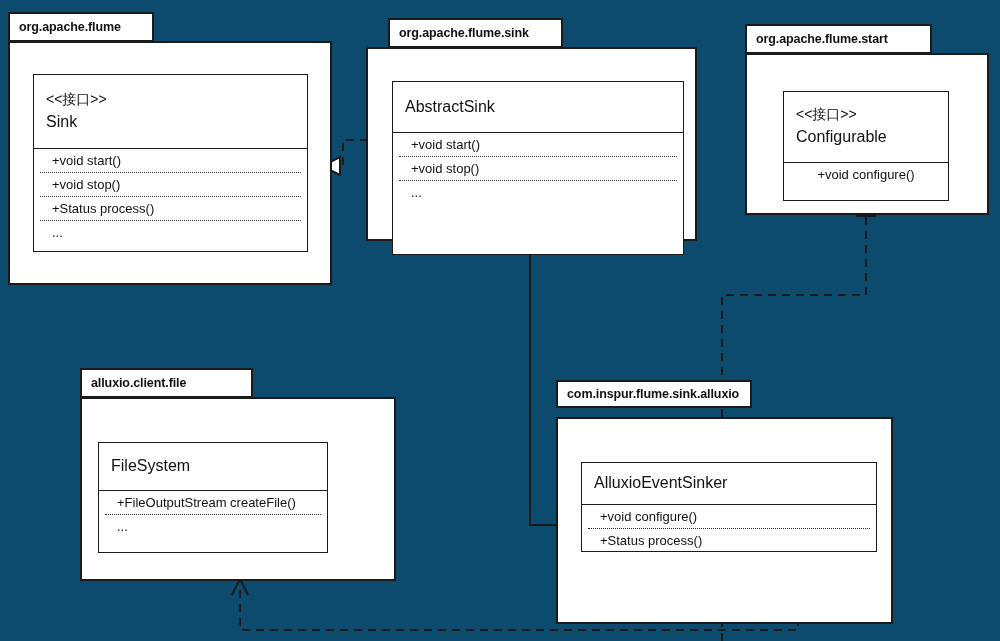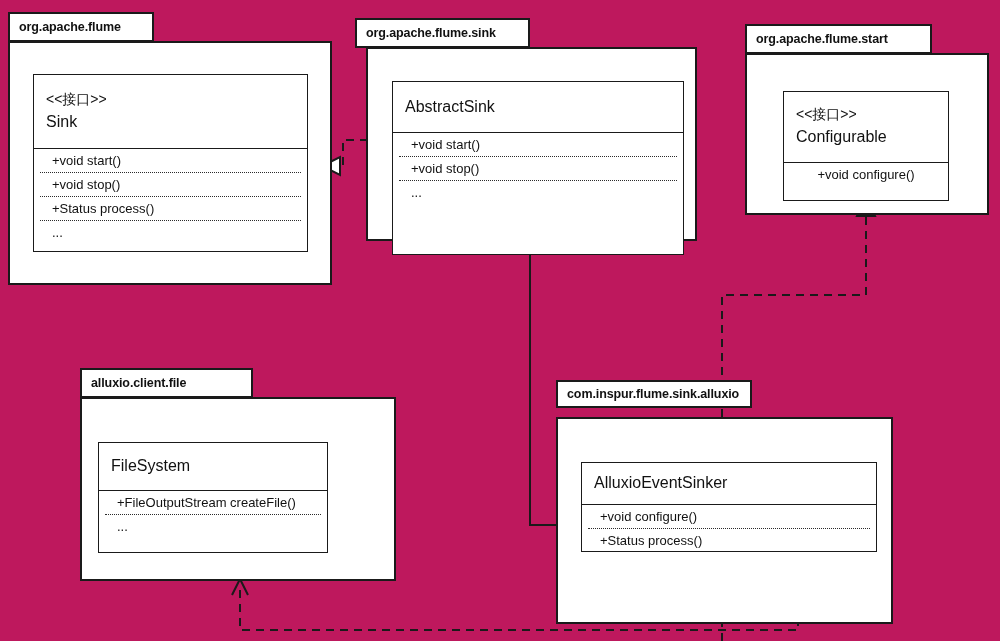--- a/index.html
+++ b/index.html
@@ -4,21 +4,21 @@
 <style>
   html, body {
     margin: 0;
     padding: 0;
     background: #ffffff;
   }
   #canvas {
     position: relative;
     width: 1000px;
     height: 641px;
-    background: #be185d;
+    background: #0c4a6e;
     font-family: "Liberation Sans", sans-serif;
     overflow: hidden;
   }
   svg.layer {
     position: absolute;
     left: 0;
     top: 0;
     width: 1000px;
     height: 641px;
     pointer-events: none;
@@ -147,21 +147,21 @@
     </div>
     <div class="cls-ops">
       <div class="op">+void start()</div>
       <div class="op">+void stop()</div>
       <div class="op">+Status process()</div>
       <div class="op last">...</div>
     </div>
   </div>
 
   <div class="pkg">
-    <div class="pkg-tab" style="left:355px; top:18px; width:175px; height:30px;">
+    <div class="pkg-tab" style="left:388px; top:18px; width:175px; height:30px;">
       <span>org.apache.flume.sink</span>
     </div>
     <div class="pkg-body" style="left:366px; top:47px; width:331px; height:194px;"></div>
   </div>
 
   <div class="cls" style="left:392px; top:81px; width:292px; height:174px;">
     <div class="cls-head" style="height:51px;">
       <div class="cls-name">AbstractSink</div>
     </div>
     <div class="cls-ops">

